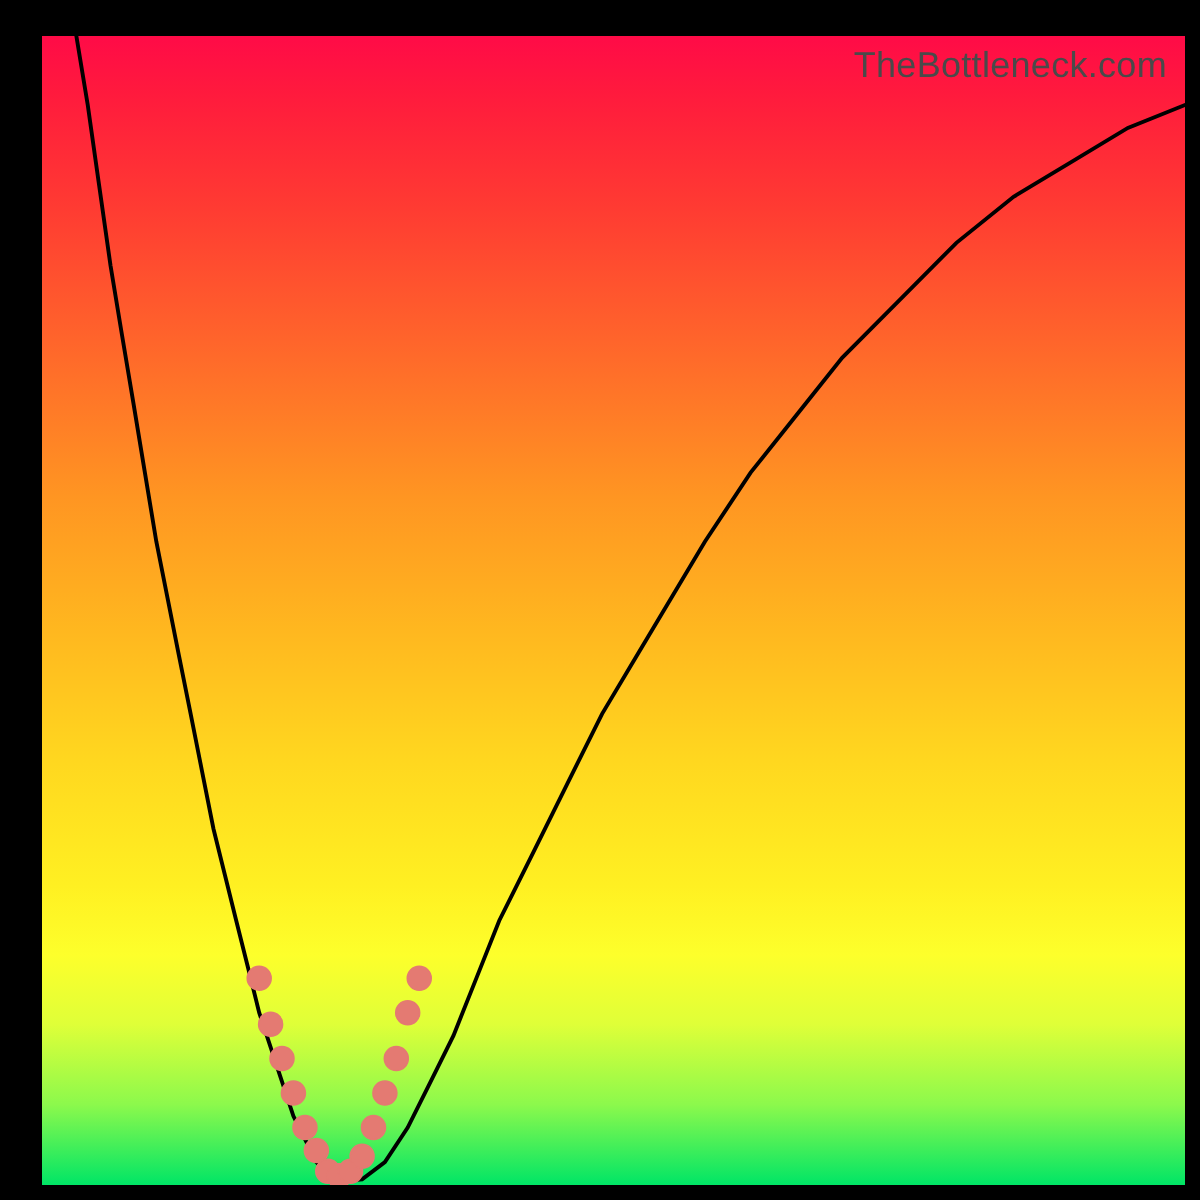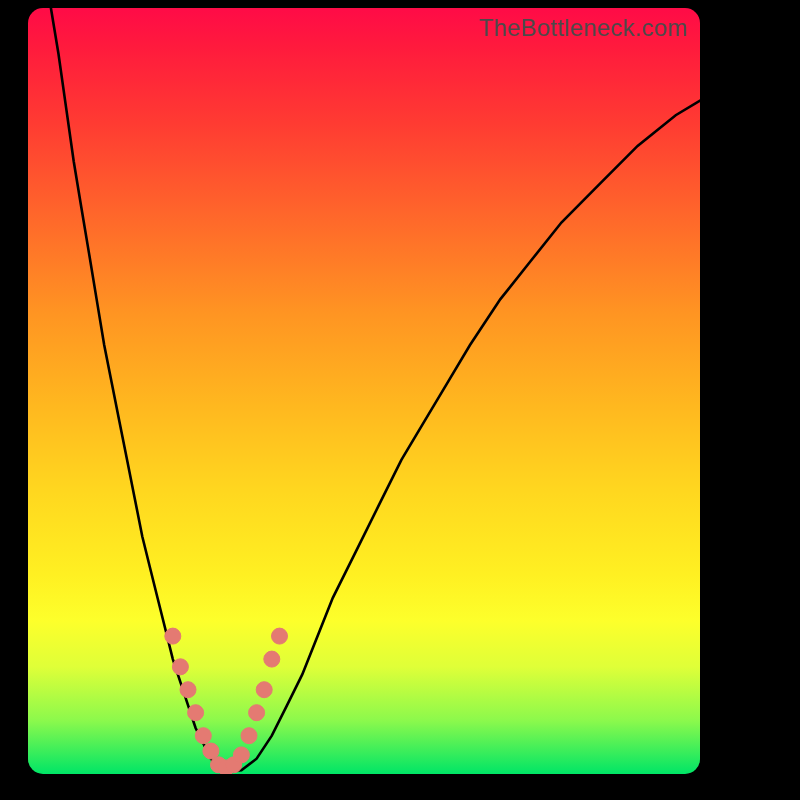--- a/index.html
+++ b/index.html
@@ -13,38 +13,37 @@
   }
   .frame {
     position: absolute;
     left: 0; top: 0;
     width: 800px; height: 800px;
     background: #000;
   }
   .plot {
     position: absolute;
     left: 28px;
-    top: 8px;
-    width: 672px;
+    top: 24px;
+    width: 762px;
     height: 766px;
     background: linear-gradient(to bottom,
       #ff0b47 0%,
       #ff1a3d 5%,
       #ff3b32 15%,
       #ff6a2a 28%,
       #ff9522 40%,
       #ffb81f 52%,
       #ffd71f 63%,
       #fff022 74%,
       #fdff2b 80%,
       #dfff38 86%,
       #8cf94c 93%,
       #00e566 100%
     );
-    border-radius: 15px;
   }
   .watermark {
     position: absolute;
     top: 6px;
     right: 12px;
     color: #4a4a4a;
     font-size: 24px;
     font-weight: 500;
     letter-spacing: 0.2px;
     user-select: none;

